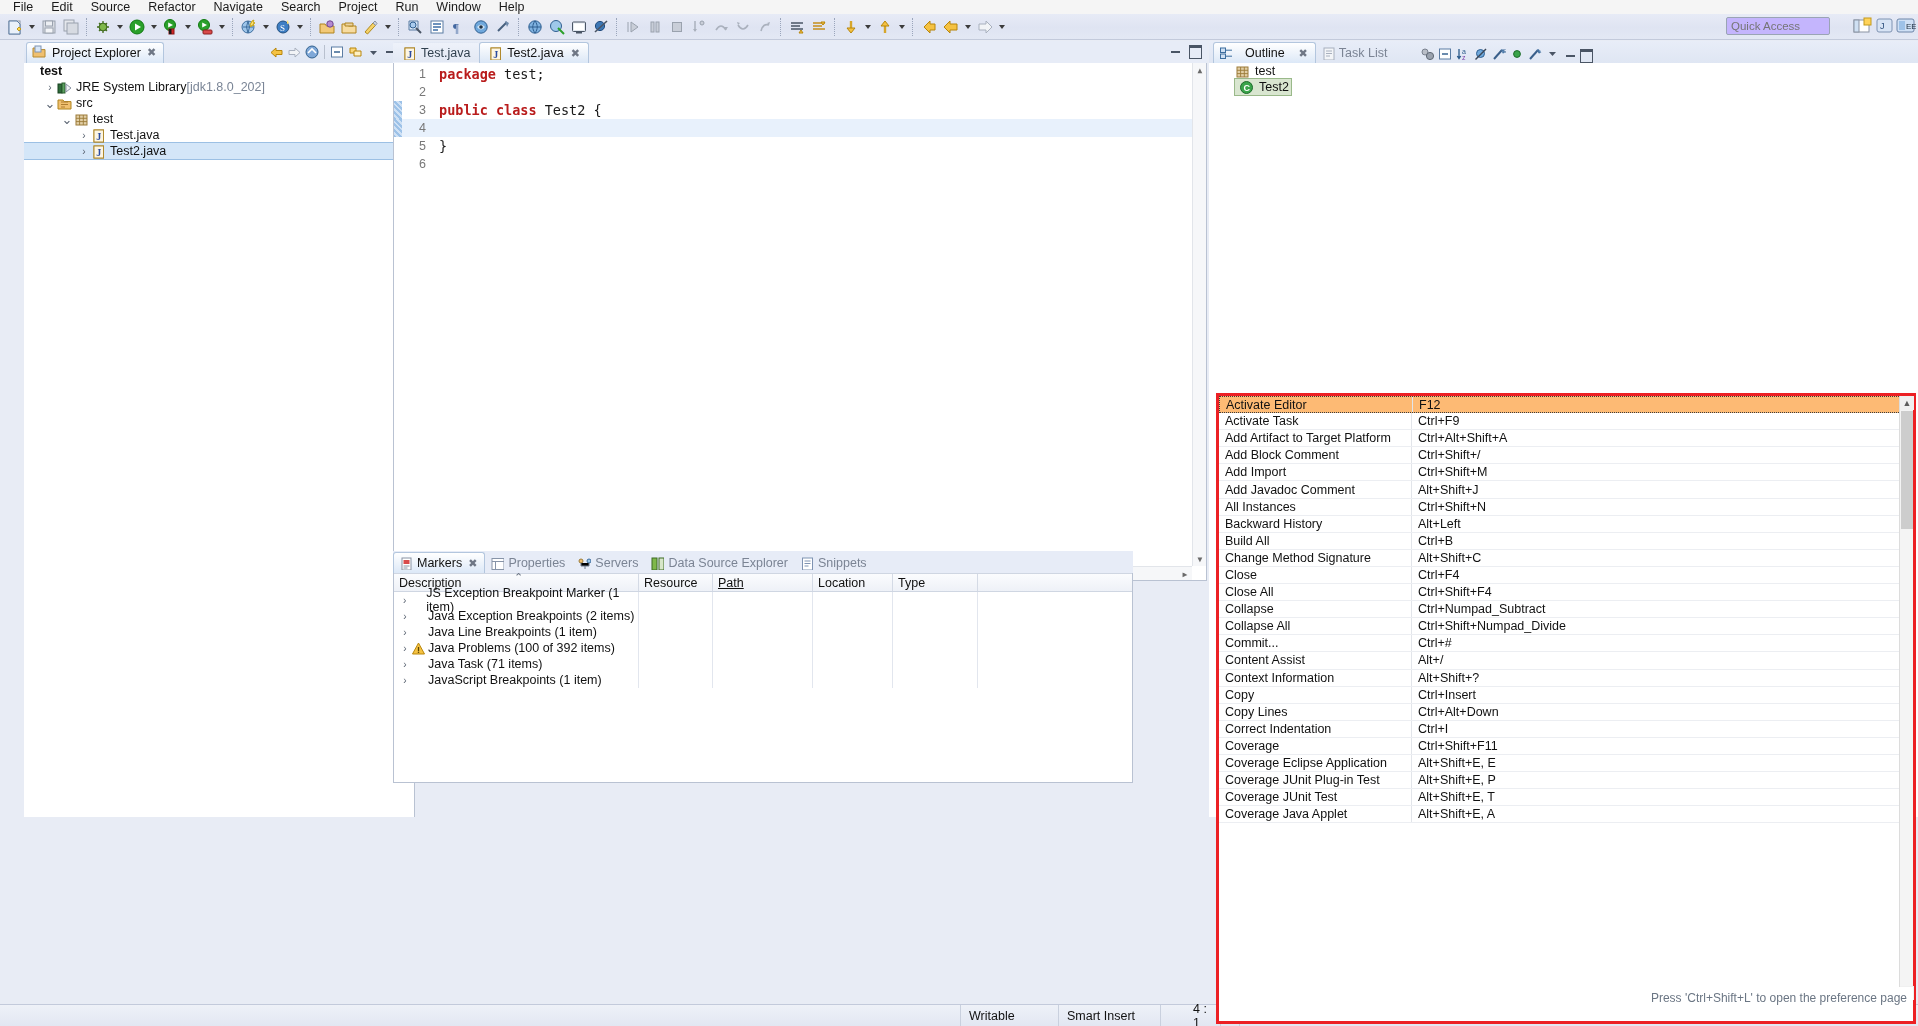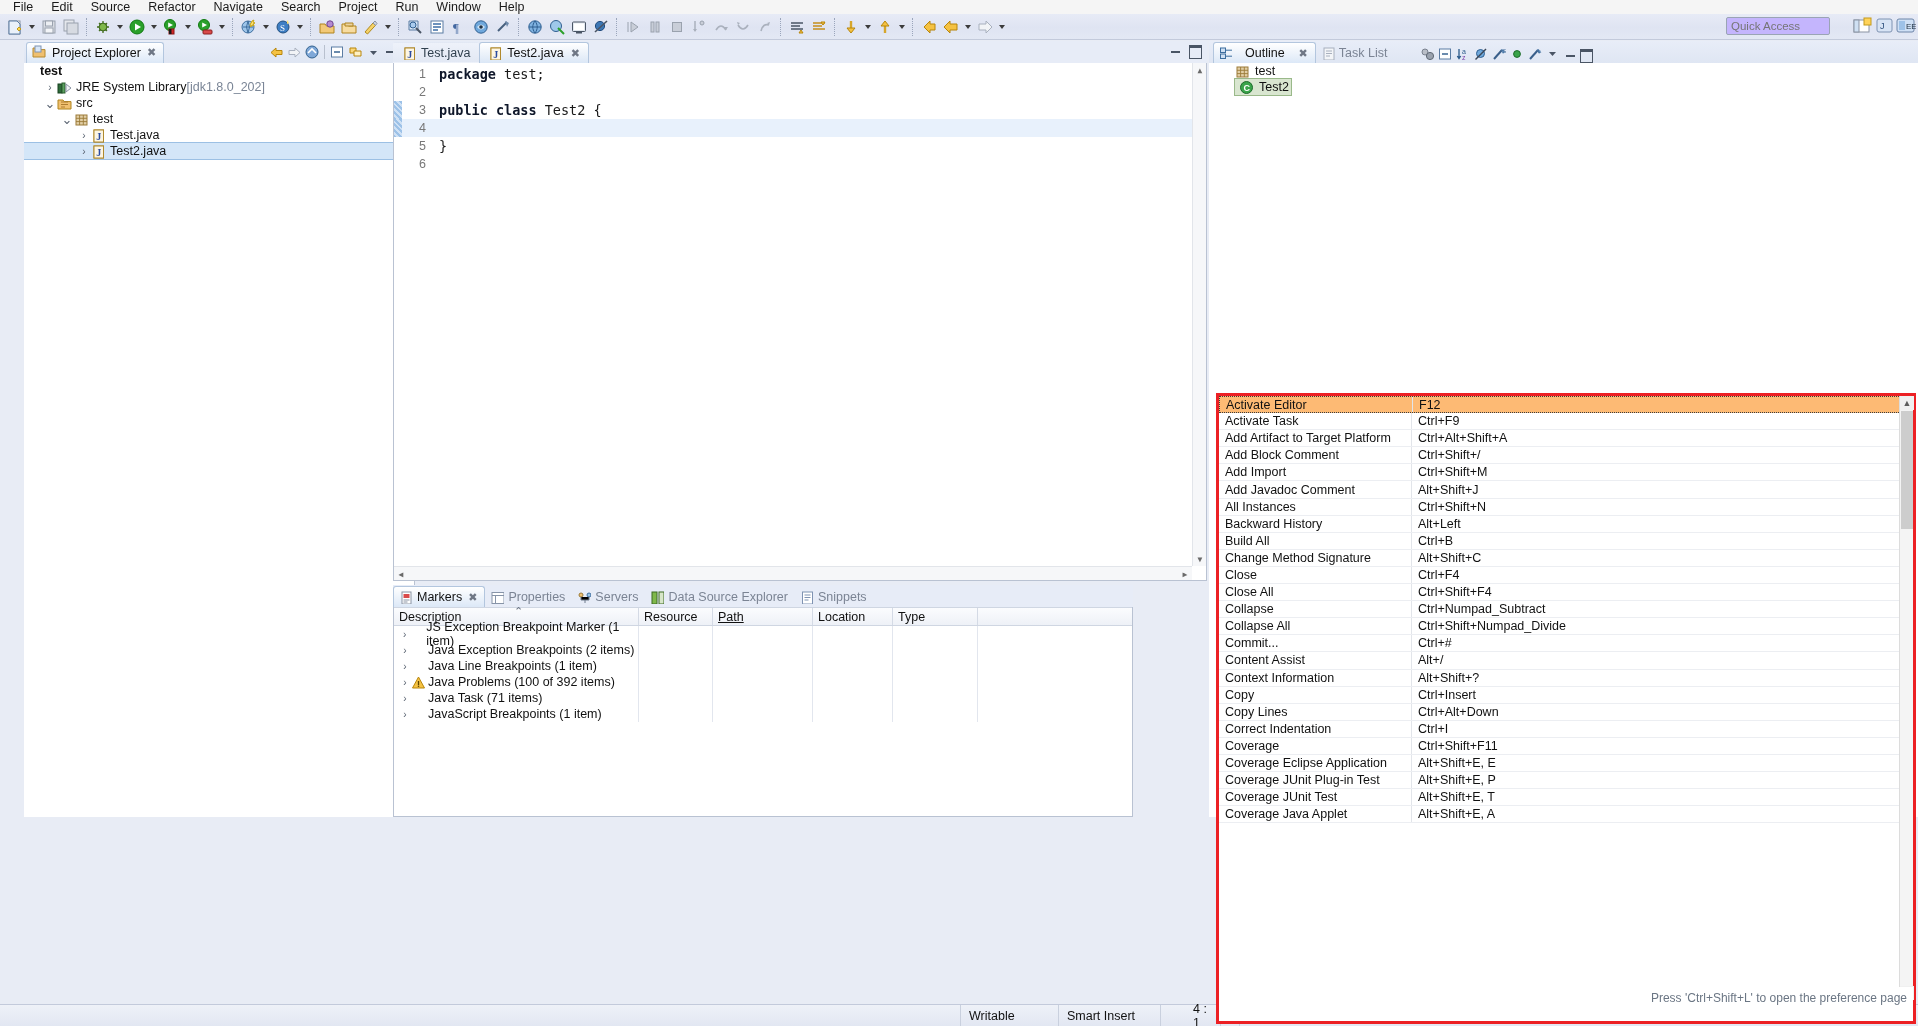--- a/index.html
+++ b/index.html
@@ -108,27 +108,27 @@
     background: #fff; border: 1px solid #b9c2d2; border-top: none;
     font-family: "DejaVu Sans Mono", monospace;
   }
   .codeline { height: 18px; display: flex; align-items: center; font-size: 13.5px; }
   .gutter {
     width: 30px; text-align: right; padding-right: 6px; color: #787878; font-size: 12.5px;
     font-family: "Liberation Sans", sans-serif; flex: none;
   }
   .marker { width: 8px; height: 18px; flex: none; }
   .codetext { padding-left: 7px; white-space: pre; }
-  .kw { color: #0f172a; font-weight: bold; }
+  .kw { color: #b91c1c; font-weight: bold; }
   .pl { color: #1a1a1a; }
   .hl-line { background: #e8f1fc; }
 
   
   #markersView {
-    position: absolute; left: 393px; top: 585px; width: 740px; height: 232px;
+    position: absolute; left: 393px; top: 551px; width: 740px; height: 232px;
   }
   #mk-tabs { height: 22px; display: flex; align-items: flex-end; background: #e7ecf7; }
   #mk-body {
     position: absolute; top: 22px; left: 0; right: 0; bottom: 0;
     background: #fff; border: 1px solid #b9c2d2; border-top: none;
   }
   .mk-summary { font-size: 12.5px; padding: 2px 5px; color: #111; }
   .mk-header {
     display: flex; height: 19px; background: linear-gradient(to bottom,#fbfcfe,#eef1f7);
     border-top: 1px solid #cfd6e2; border-bottom: 1px solid #cfd6e2; font-size: 12.5px;

